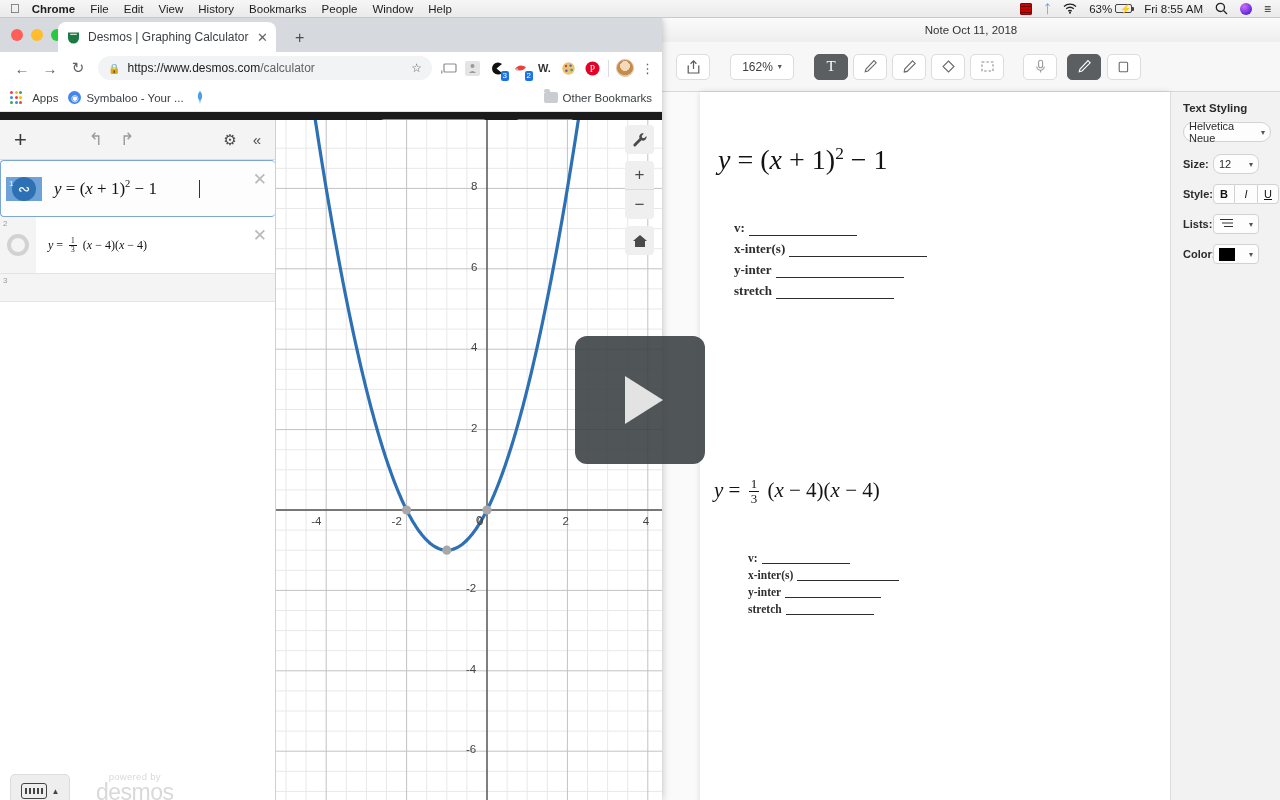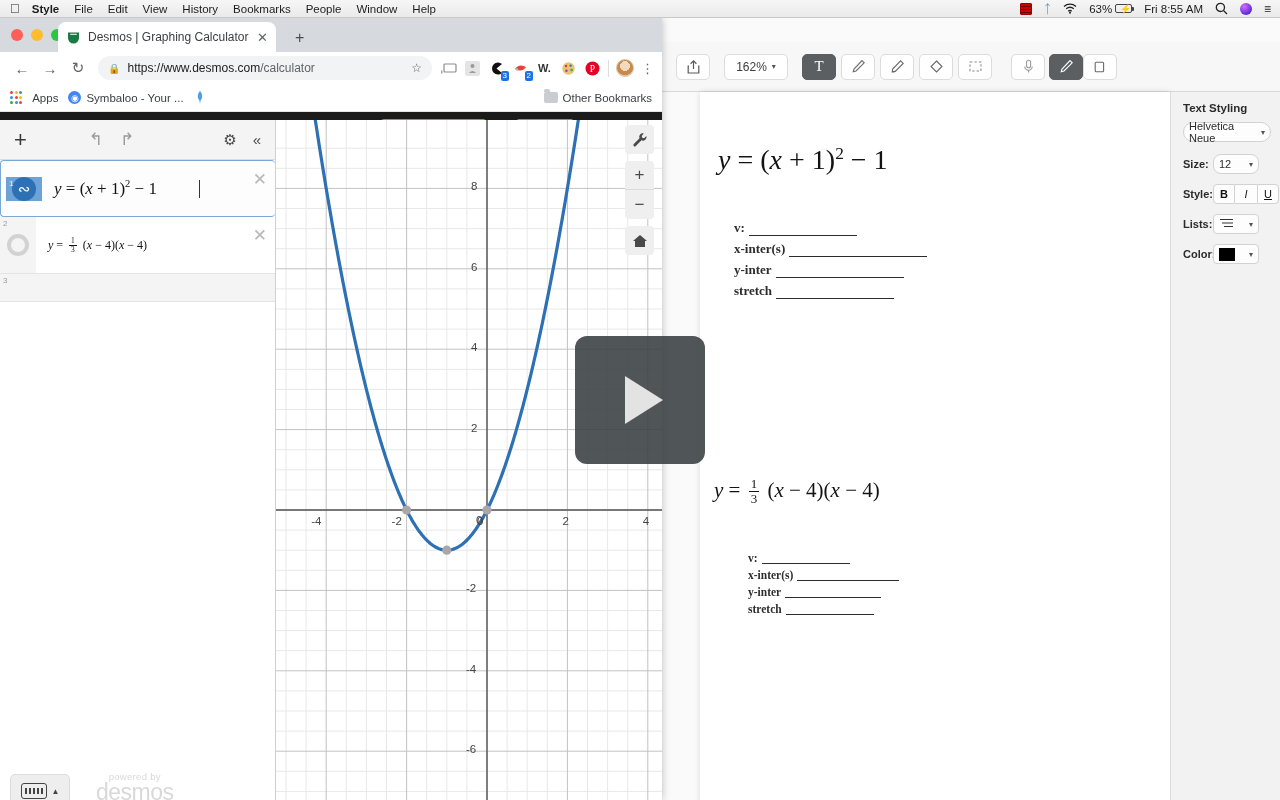--- a/index.html
+++ b/index.html
@@ -49,21 +49,21 @@
   .note-titlebar{ position:absolute;left:0;top:0;width:618px;height:24px;
     background:linear-gradient(#fbfbfb,#eeeeee);
     display:flex;align-items:center;justify-content:center;
     font-size:11.5px;color:#333; }
   .note-toolbar{ position:absolute;left:0;top:24px;width:618px;height:50px;
     background:#f7f7f7; border-bottom:1px solid #d8d8d8;
     display:flex;align-items:center; }
   .tb-sep{width:14px;}
   .tbtn{ height:26px;min-width:34px;border:1px solid #dcdcdc;border-radius:5px;
     background:#fff; display:flex;align-items:center;justify-content:center;
-    color:#5a5a5a; font-size:13px; }
+    color:#5a5a5a; margin-right:6px; font-size:13px; }
   .tbtn.active{ background:#5b5f61; border-color:#5b5f61; color:#fff; }
   .tbtn.zoom{ min-width:64px; gap:5px; font-size:12px; color:#3d3d3d; padding:0 7px;}
   .grp{ display:flex; }
   .grp.joined .tbtn{ margin-right:5px; }
 
   .note-page{ position:absolute; left:38px; top:74px; width:470px; height:726px;
     background:#fff; box-shadow:0 0 6px rgba(0,0,0,.13); }
   .note-sidebar{ position:absolute; left:508px; top:74px; width:110px; height:726px;
      background:#f2f2f2; border-left:1px solid #dcdcdc; }
   .ts-title{ position:absolute;left:12px;top:10px;font-size:11.5px;font-weight:bold;color:#2b2b2b;}
@@ -222,20 +222,23 @@
 </style>
 </head>
 <body>
 
 <div id="root">
 
   <div class="desktop"></div>
 
   <div class="note-app">
 
+    <div class="note-titlebar">
+      <span>Note Oct 11, 2018</span>
+    </div>
 
     <div class="note-toolbar">
       <div class="tb-sep"></div>
       <div class="tbtn">
         <svg width="13" height="14" viewBox="0 0 13 14">
             <path d="M6.5 1 L6.5 9" stroke="#5a5a5a" stroke-width="1.2" fill="none"></path>
             <path d="M3.6 3.7 L6.5 0.9 L9.4 3.7" stroke="#5a5a5a" stroke-width="1.2" fill="none"></path>
             <path d="M2 6 L1.2 6 L1.2 13 L11.8 13 L11.8 6 L11 6" stroke="#5a5a5a" stroke-width="1.2" fill="none"></path>
           </svg>
       </div>
@@ -691,21 +694,21 @@
       </div>
     </div>
   </div>
 
   <div class="playbtn">
     <div class="tri"></div>
   </div>
 
   <div class="menubar">
     <span class="mb-apple"></span>
-    <span class="mb-item bold">Style</span>
+    <span class="mb-item bold">Chrome</span>
     <span class="mb-item">File</span>
     <span class="mb-item">Edit</span>
     <span class="mb-item">View</span>
     <span class="mb-item">History</span>
     <span class="mb-item">Bookmarks</span>
     <span class="mb-item">People</span>
     <span class="mb-item">Window</span>
     <span class="mb-item">Help</span>
 
     <span class="mb-right">

